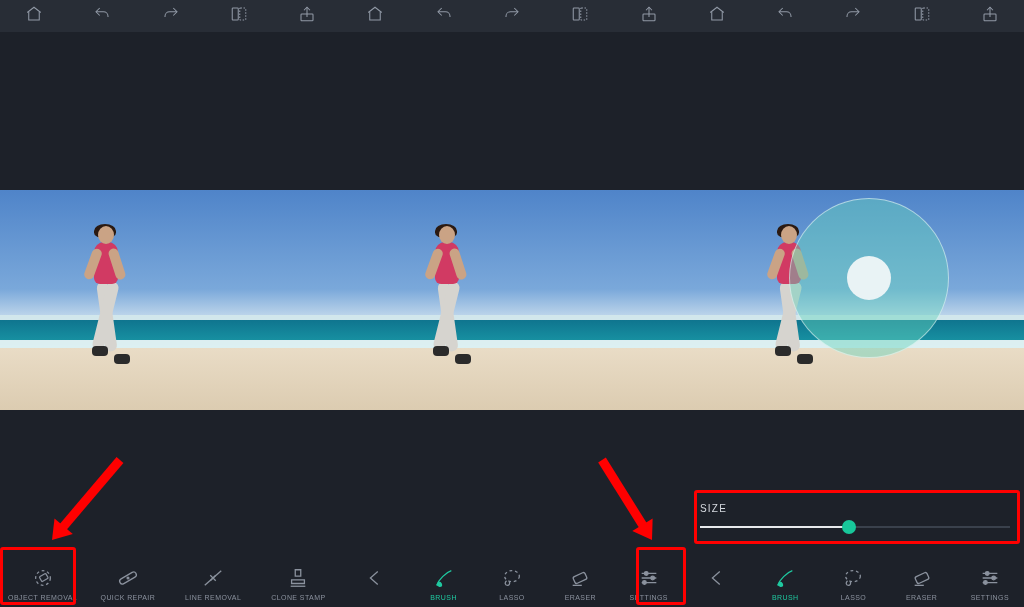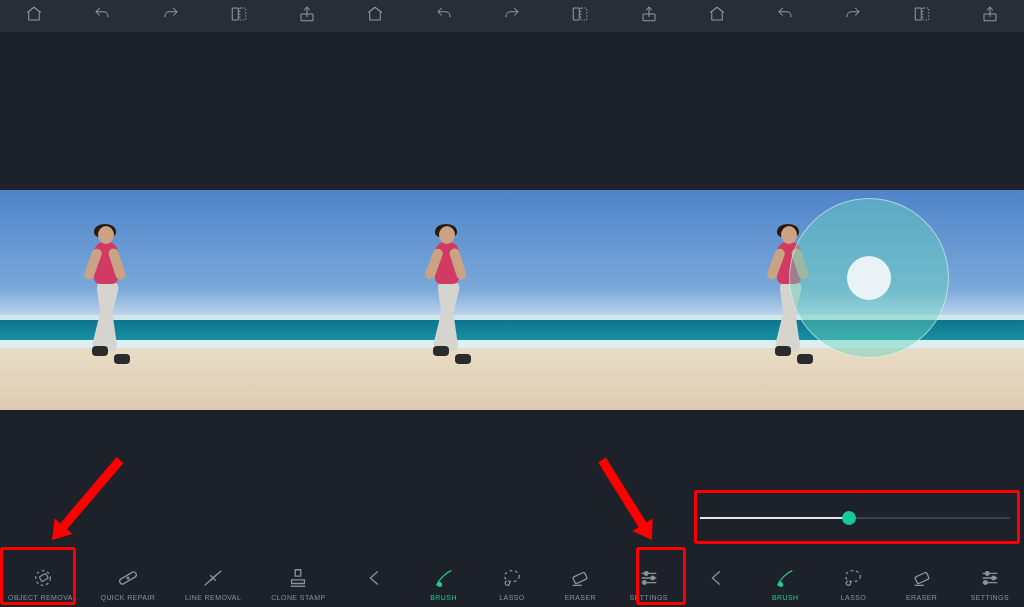--- a/index.html
+++ b/index.html
@@ -307,20 +307,21 @@
           <div class="head"></div>
       </div>
       <div class="brush-cursor" style="left:106px; top:8px;">
         <div class="dot"></div>
       </div>
     </div>
   </div>
 </div>
 
 <div class="size-panel">
+  <div class="title">SIZE</div>
   <div class="slider">
     <div class="track">
         <div class="fill" style="width: 48%;"></div>
       </div>
     <div class="knob" style="left: 48%;"></div>
   </div>
 </div>
 
 <div class="bottombar">
   <div class="tool-group groupA">

